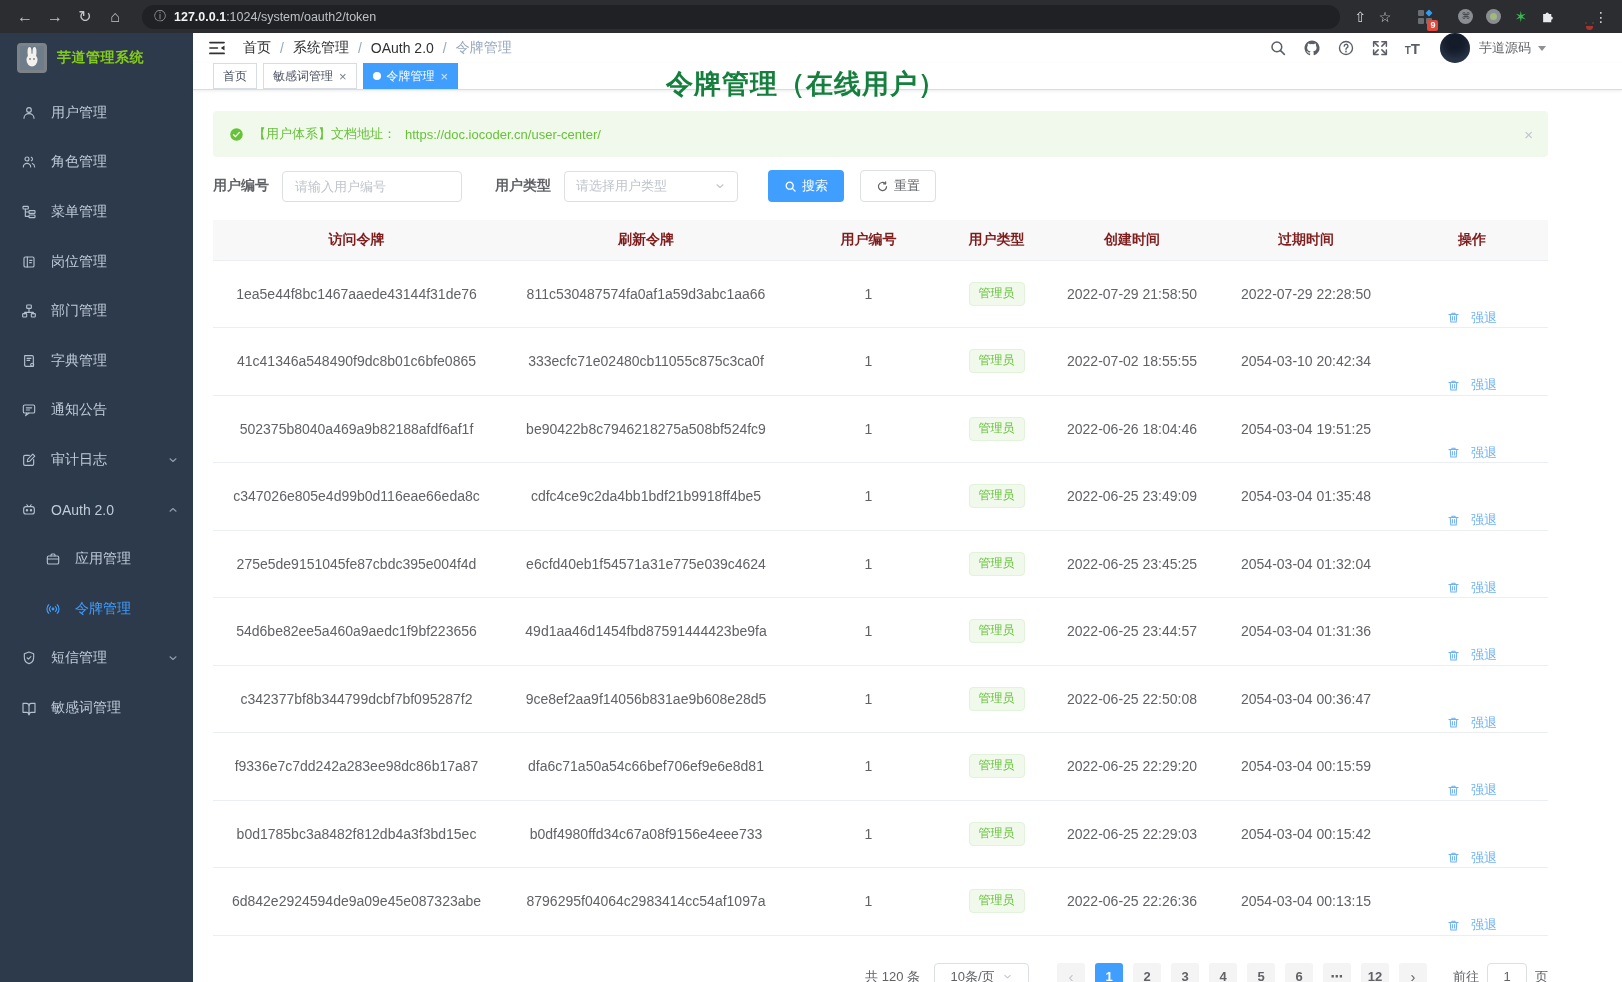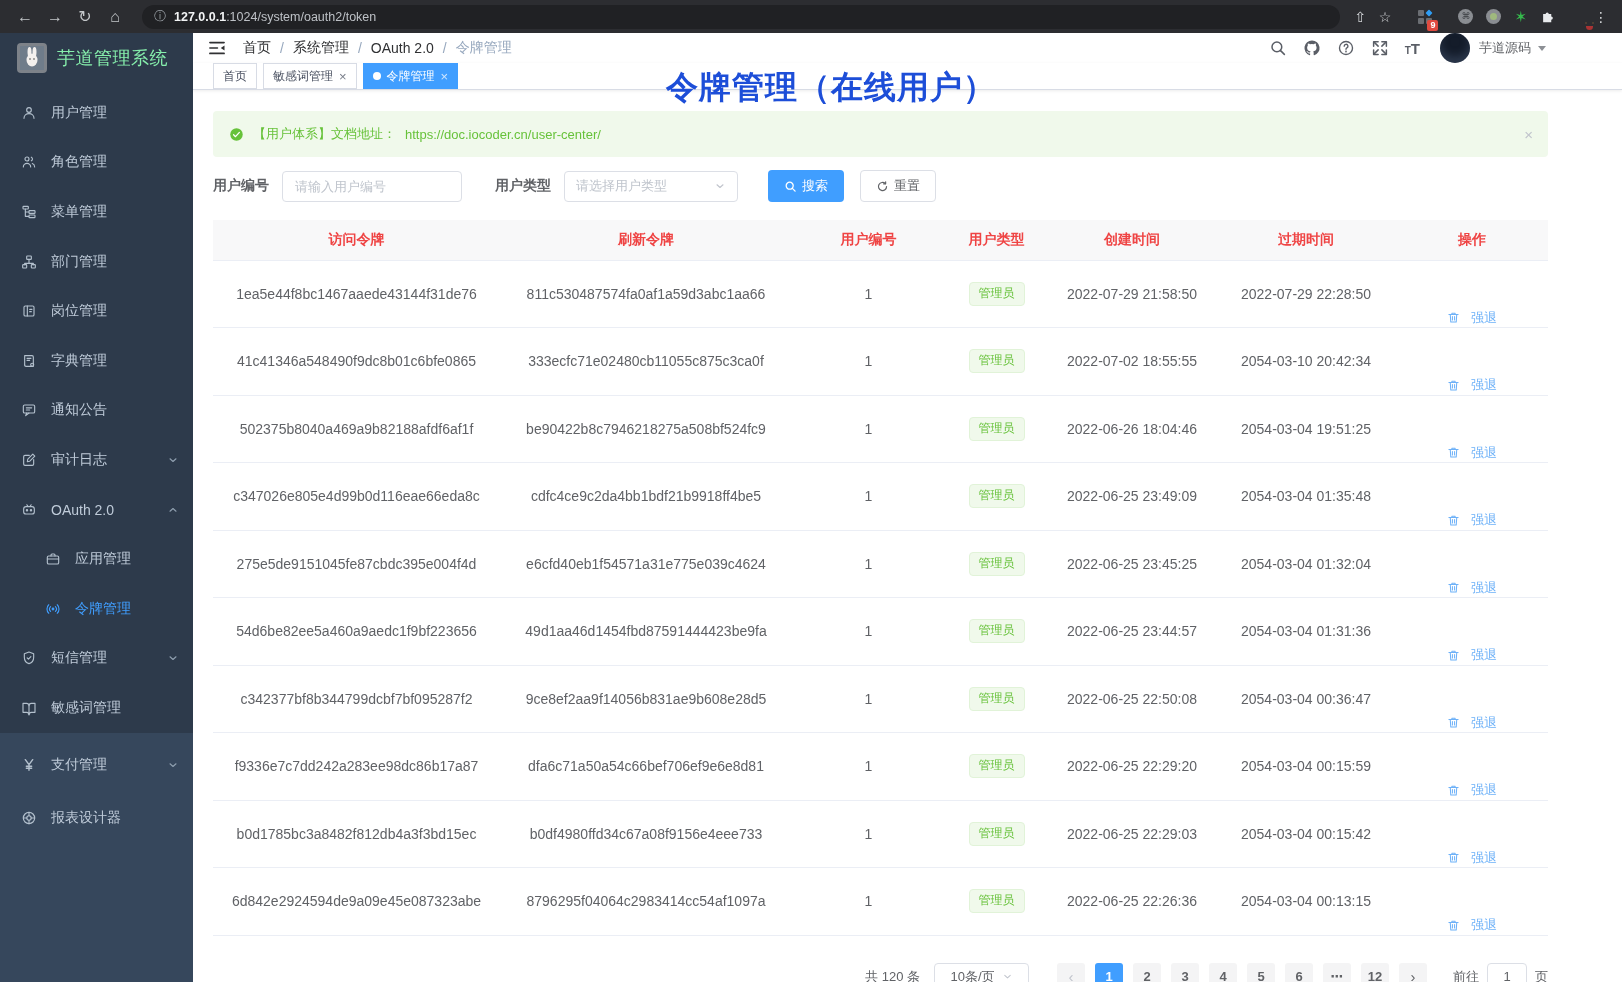--- a/index.html
+++ b/index.html
@@ -31,21 +31,21 @@
   .emoji-face::before { content:""; position:absolute; left:4px; top:5px; width:2px; height:2px; border-radius:50%; background:#543; box-shadow:7px 0 0 #543; }
   .emoji-face::after { content:""; position:absolute; left:5px; top:9px; width:7px; height:4px; border-radius:0 0 7px 7px; background:#a33; }
 
   
   .app { display:flex; height:949px; }
 
   
   .sidebar { width:193px; flex-shrink:0; background:#2d3a4b; display:flex; flex-direction:column; }
   .logo { height:50px; display:flex; align-items:center; gap:10px; padding-left:17px; }
   .logo-img { width:30px; height:30px; border-radius:4px; background:#7d8289; display:flex; align-items:center; justify-content:center; overflow:hidden; }
-  .logo-title { color:#86efac; font-size:18px; font-weight:400; letter-spacing:.5px; }
+  .logo-title { color:#84cc16; font-size:14px; font-weight:700; letter-spacing:.5px; }
   .menu { padding-top:5px; }
   .menu-item { height:49.6px; display:flex; align-items:center; color:#bfcbd9; font-size:14px; padding:0 14px 0 21px; cursor:pointer; }
   .menu-item .mi-icon { width:16px; height:16px; margin-right:14px; color:#b3c0cd; flex-shrink:0; }
   .menu-item .mi-icon svg { width:16px; height:16px; }
   .menu-item.sub { padding-left:45px; }
   .menu-item.active { color:#409eff; }
   .menu-item.active .mi-icon { color:#409eff; }
   .mi-label { flex:1; white-space:nowrap; }
   .mi-chevron { width:12px; height:12px; color:#90a0b0; }
   .mi-chevron svg { width:12px; height:12px; }
@@ -97,42 +97,42 @@
   .f-select .sel-chevron { width:12px; height:12px; color:#c0c4cc; }
   .f-select .sel-chevron svg { width:12px; height:12px; }
   .btn { height:32px; border-radius:4px; font-size:13px; display:flex; align-items:center; gap:5px; padding:0 15px; cursor:pointer; border:1px solid transparent; font-family:inherit; }
   .btn-primary { background:#409eff; color:#fff; margin-left:30px; }
   .btn-plain { background:#fff; border-color:#dcdfe6; color:#606266; margin-left:16px; }
   .btn .bicon { width:13px; height:13px; }
   .btn .bicon svg { width:13px; height:13px; }
 
   
   table.grid { width:100%; margin-top:18px; border-collapse:collapse; table-layout:fixed; }
-  table.grid th { height:40px; background:#f8f8f9; font-size:14px; font-weight:600; color:#ef4444; border-bottom:1px solid #ebeef5; text-align:center; }
+  table.grid th { height:40px; background:#f8f8f9; font-size:14px; font-weight:600; color:#7f1d1d; border-bottom:1px solid #ebeef5; text-align:center; }
   table.grid td { height:47.6px; font-size:14px; color:#606266; text-align:center; border-bottom:1px solid #ebeef5; white-space:nowrap; overflow:hidden; }
   .badge { display:inline-block; padding:3px 9px; font-size:12px; line-height:1.3; border-radius:4px; background:#f0f9eb; border:1px solid #e1f3d8; color:#67c23a; }
   .action { color:#6db1f8; display:inline-flex; align-items:center; gap:11px; font-size:13px; cursor:pointer;margin-top:48px; }
   .action .aicon { width:13px; height:13px; }
   .action .aicon svg { width:13px; height:13px; }
 
   
   .pagination { margin-top:27px; display:flex; align-items:center; justify-content:flex-end; font-size:13px; color:#606266; }
   .pg-total { margin-right:14px; }
   .pg-size { width:95px; height:28px; border:1px solid #dcdfe6; border-radius:4px; display:flex; align-items:center; justify-content:center; gap:7px; cursor:pointer; margin-right:18px; }
   .pg-size .sel-chevron { width:11px; height:11px; color:#c0c4cc; }
   .pg-size .sel-chevron svg { width:11px; height:11px; }
   .pg-btn { min-width:28px; height:28px; background:#f4f4f5; border-radius:3px; display:flex; align-items:center; justify-content:center; font-weight:600; color:#606266; margin-left:10px; cursor:pointer; padding:0 5px; }
   .pg-btn.active { background:#409eff; color:#fff; }
   .pg-btn.arrow { font-weight:400; font-size:15px; }
   .pg-btn.disabled { color:#c0c4cc; cursor:default; }
   .pg-goto { margin-left:26px; display:flex; align-items:center; gap:8px; }
   .goto-input { width:40px; height:28px; border:1px solid #dcdfe6; border-radius:4px; text-align:center; font-size:13px; color:#606266; outline:none; font-family:inherit; }
 
   
-  .annotation { position:absolute; left:666px; top:66px; font-size:32px; font-weight:700; color:#1d4ed8; z-index:60; letter-spacing:1px; white-space:nowrap; }
+  .annotation { position:absolute; left:666px; top:66px; font-size:27px; font-weight:700; color:#15803d; z-index:60; letter-spacing:1px; white-space:nowrap; }
 </style>
 </head>
 <body>
 
 <div class="browser-bar">
   <span class="nav-btn">←</span>
   <span class="nav-btn">→</span>
   <span class="nav-btn">↻</span>
   <span class="nav-btn">⌂</span>
   <div class="url-pill">
@@ -214,40 +214,40 @@
               <rect x="12" y="10" width="9" height="4" rx="1"></rect>
               <rect x="12" y="16.5" width="9" height="4" rx="1"></rect>
               <path d="M6.5 7.5v11h5M6.5 12h5"></path>
             </svg>
           </span>
           <span class="mi-label">菜单管理</span>
         </div>
         <div class="menu-item">
           <span class="mi-icon">
             <svg viewBox="0 0 24 24" fill="none" stroke="currentColor" stroke-width="1.7" stroke-linecap="round" stroke-linejoin="round">
+              <rect x="4.5" y="4.5" width="15" height="15" rx="2"></rect>
+              <path d="M9.5 4.5v15M13 9.5h3.5M13 13h2.5"></path>
+            </svg>
+          </span>
+          <span class="mi-label">岗位管理</span>
+        </div>
+        <div class="menu-item">
+          <span class="mi-icon">
+            <svg viewBox="0 0 24 24" fill="none" stroke="currentColor" stroke-width="1.7" stroke-linecap="round" stroke-linejoin="round">
               <rect x="8.5" y="3" width="7" height="5" rx="1"></rect>
               <rect x="2.5" y="16" width="6" height="5" rx="1"></rect>
               <rect x="15.5" y="16" width="6" height="5" rx="1"></rect>
               <path d="M12 8v3.5M5.5 16v-2h13v2M12 11.5v2.5"></path>
             </svg>
           </span>
           <span class="mi-label">部门管理</span>
         </div>
         <div class="menu-item">
           <span class="mi-icon">
             <svg viewBox="0 0 24 24" fill="none" stroke="currentColor" stroke-width="1.7" stroke-linecap="round" stroke-linejoin="round">
-              <rect x="4.5" y="4.5" width="15" height="15" rx="2"></rect>
-              <path d="M9.5 4.5v15M13 9.5h3.5M13 13h2.5"></path>
-            </svg>
-          </span>
-          <span class="mi-label">岗位管理</span>
-        </div>
-        <div class="menu-item">
-          <span class="mi-icon">
-            <svg viewBox="0 0 24 24" fill="none" stroke="currentColor" stroke-width="1.7" stroke-linecap="round" stroke-linejoin="round">
               <path d="M18.5 18V6a2 2 0 0 0-2-2H5.5v14"></path>
               <path d="M5.5 18a2 2 0 0 0 2 2h11"></path>
               <path d="M9 8h6M9 11h4"></path>
               <circle cx="16.8" cy="17.6" r="2.3"></circle>
             </svg>
           </span>
           <span class="mi-label">字典管理</span>
         </div>
         <div class="menu-item">
           <span class="mi-icon">
@@ -322,45 +322,20 @@
           </span>
         </div>
         <div class="menu-item">
           <span class="mi-icon">
             <svg viewBox="0 0 24 24" fill="none" stroke="currentColor" stroke-width="1.7" stroke-linecap="round" stroke-linejoin="round">
               <path d="M3 5h5.5A3.5 3.5 0 0 1 12 8.5 3.5 3.5 0 0 1 15.5 5H21v13.5h-5.5A3.5 3.5 0 0 0 12 22a3.5 3.5 0 0 0-3.5-3.5H3z"></path>
               <path d="M12 8.5V22"></path>
             </svg>
           </span>
           <span class="mi-label">敏感词管理</span>
-        </div>
-      </div>
-    <div class="menu-bottom">
-        <div class="menu-item">
-          <span class="mi-icon">
-            <svg viewBox="0 0 24 24" fill="none" stroke="currentColor" stroke-width="2.1" stroke-linecap="round">
-              <path d="M6.5 4l5.5 7.5L17.5 4M12 11.5V20M8 13.8h8M8 16.8h8"></path>
-            </svg>
-          </span>
-          <span class="mi-label">支付管理</span>
-          <span class="mi-chevron down">
-            <svg viewBox="0 0 24 24" fill="none" stroke="currentColor" stroke-width="2.2" stroke-linecap="round" stroke-linejoin="round">
-              <path d="M6 9.5l6 5.5 6-5.5"></path>
-            </svg>
-          </span>
-        </div>
-        <div class="menu-item">
-          <span class="mi-icon">
-            <svg viewBox="0 0 24 24" fill="none" stroke="currentColor" stroke-width="1.7" stroke-linecap="round" stroke-linejoin="round">
-              <circle cx="12" cy="12" r="8.5"></circle>
-              <circle cx="12" cy="12" r="3.3"></circle>
-              <path d="M12 3.5v5.2M12 15.3v5.2M3.5 12h5.2M15.3 12h5.2"></path>
-            </svg>
-          </span>
-          <span class="mi-label">报表设计器</span>
         </div>
       </div>
   </div>
 
   <div class="main">
     <div class="topbar">
       <span class="hamburger">
         <svg viewBox="0 0 24 24" fill="none" stroke="currentColor" stroke-width="2" stroke-linecap="round">
             <path d="M3.5 5.5h17M3.5 12h9M3.5 18.5h17"></path>
             <path d="M21 9l-4.5 3L21 15z" fill="currentColor" stroke="none"></path>

